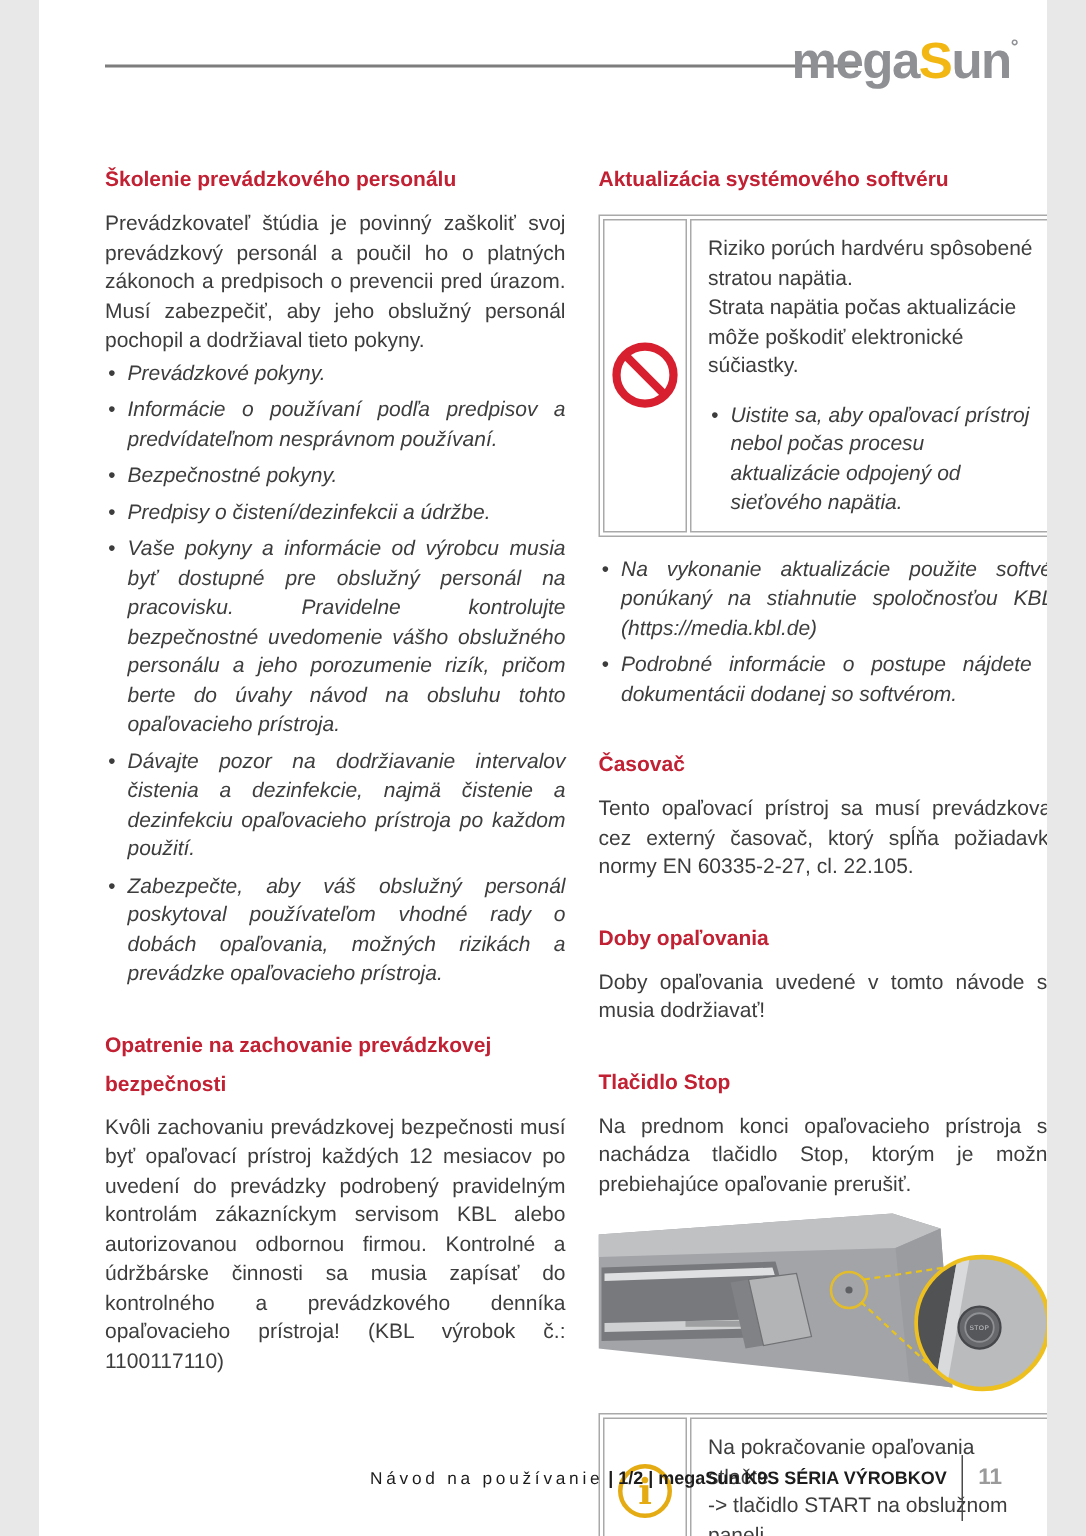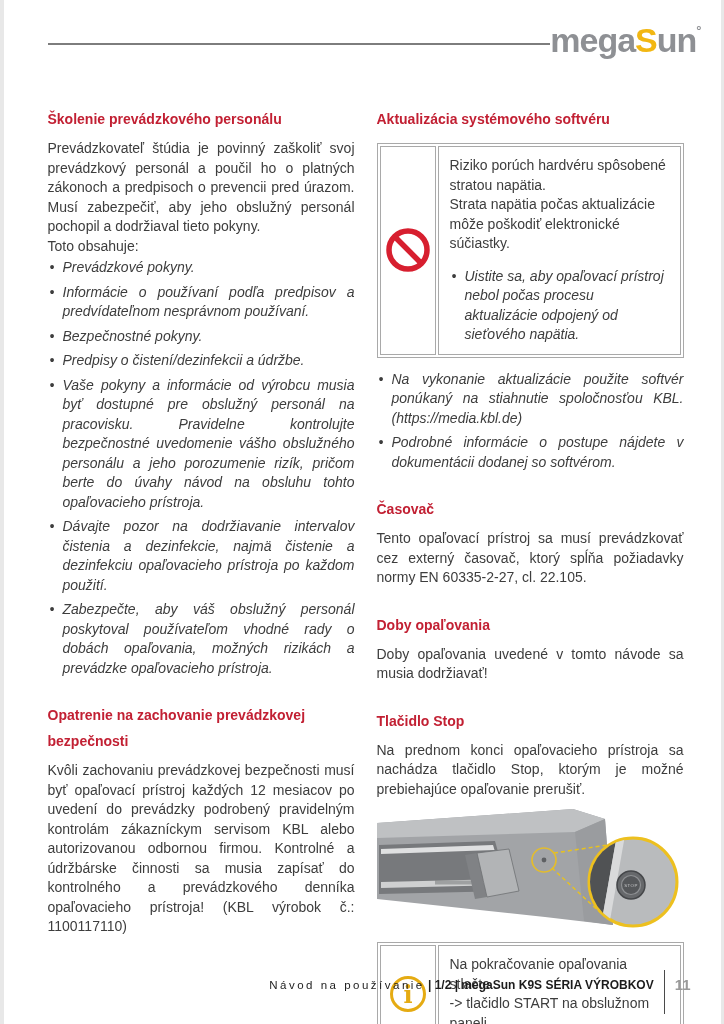--- a/index.html
+++ b/index.html
@@ -4,21 +4,20 @@
 <style>
   html,body{margin:0;padding:0;background:#e8e8e8;}
   .page{
     position:relative;
     width:672px;height:1024px;
     background:#ffffff;
     font-family:"Liberation Sans", sans-serif;
     color:#3d3d3d;
     overflow:hidden;
     margin:0 auto;
-    padding-left:45px;
   }
   
   .header-rule{
     position:absolute;left:44px;top:43px;width:502px;height:2px;background:#7d7d7d;
   }
   .logo{
     position:absolute;top:14px;right:19px;
     font-size:34px;font-weight:bold;letter-spacing:-1px;line-height:34px;
     white-space:nowrap;
   }
@@ -92,21 +91,20 @@
   <div class="header-rule"></div>
   <div class="logo">
     <span class="lg-gray">mega</span><span class="lg-yellow">S</span><span class="lg-gray">un</span><span class="lg-mark">°</span>
   </div>
 
   <div class="columns">
 
     <div class="col left">
       <h1 class="sec">Školenie prevádzkového personálu</h1>
       <p class="body">Prevádzkovateľ štúdia je povinný zaškoliť svoj prevádzkový personál a poučil ho o platných zákonoch a predpisoch o prevencii pred úrazom. Musí zabezpečiť, aby jeho obslužný personál pochopil a dodržiaval tieto pokyny.</p>
-      <p class="list-label">Toto obsahuje:</p>
       <ul class="blist">
         <li>Prevádzkové pokyny.</li>
         <li>Informácie o používaní podľa predpisov a predvídateľnom nesprávnom používaní.</li>
         <li>Bezpečnostné pokyny.</li>
         <li>Predpisy o čistení/dezinfekcii a údržbe.</li>
         <li>Vaše pokyny a informácie od výrobcu musia byť dostupné pre obslužný personál na pracovisku. Pravidelne kontrolujte bezpečnostné uvedomenie vášho obslužného personálu a jeho porozumenie rizík, pričom berte do úvahy návod na obsluhu tohto opaľovacieho prístroja.</li>
         <li>Dávajte pozor na dodržiavanie intervalov čistenia a dezinfekcie, najmä čistenie a dezinfekciu opaľovacieho prístroja po každom použití.</li>
         <li>Zabezpečte, aby váš obslužný personál poskytoval používateľom vhodné rady o dobách opaľovania, možných rizikách a prevádzke opaľovacieho prístroja.</li>
       </ul>
       <h1 class="sec space-above">Opatrenie na zachovanie prevádzkovej bezpečnosti</h1>

